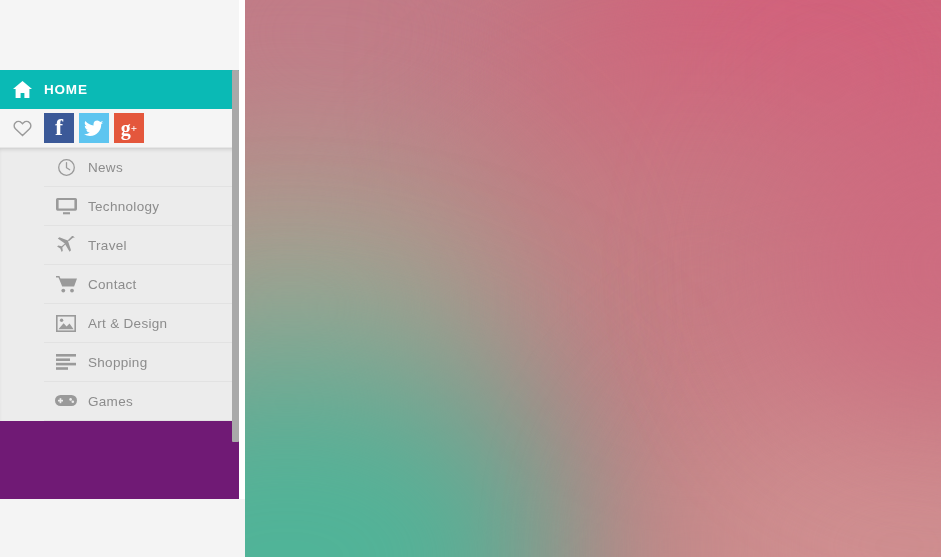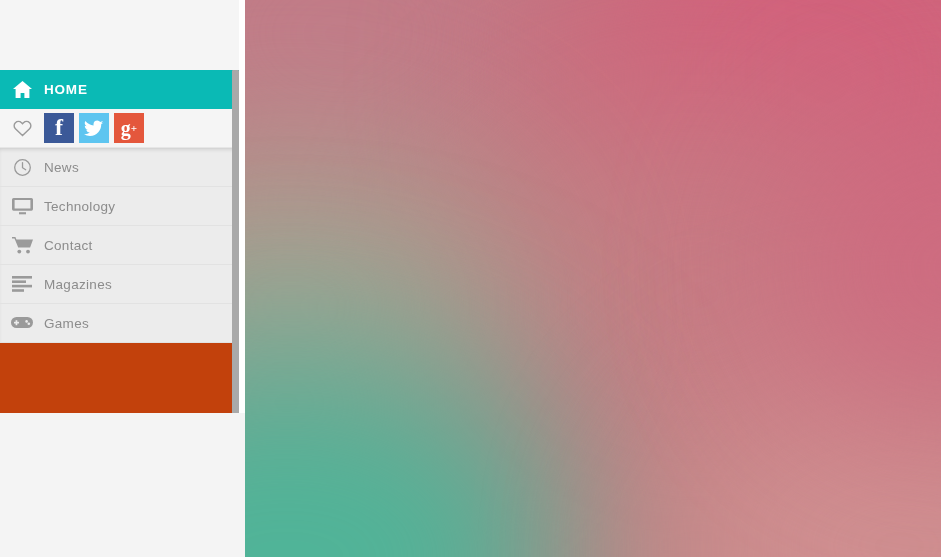--- a/index.html
+++ b/index.html
@@ -73,22 +73,22 @@
     width: 52%; height: 56%;
     background: #cf6a80;
     opacity: .85;
   }
 
   
   #sidebar {
     position: absolute;
     left: 0; top: 0;
     width: 245px;
-    height: 413px;
-    background: #c2410c;
+    height: 499px;
+    background: #701a75;
     overflow: hidden;
   }
   #sidebar-header {
     height: 70px;
     background: #f5f5f5;
   }
 
   .menu-section { position: relative; }
   .menu-section.primary { background: #f5f5f5; }
   .menu-section.secondary {
@@ -98,21 +98,21 @@
 
   .menu-item {
     position: relative;
     display: flex;
     align-items: center;
     height: 39px;
     width: 239px;
     border-bottom: 1px solid #e6e6e6;
     cursor: pointer;
   }
-  .menu-section.secondary .menu-item { border-bottom-color: #e2e2e2; }
+  .menu-section.secondary .menu-item { border-bottom-color: #e2e2e2; margin-left: 44px; }
 
   .menu-item.active {
     background: #0abab5;
     border-bottom-color: #0abab5;
   }
 
   .menu-icon {
     width: 44px;
     min-width: 44px;
     display: flex;
@@ -265,45 +265,65 @@
       <div class="menu-item">
         <span class="menu-icon">
           <svg width="21" height="17" viewBox="0 0 21 17" fill="currentColor">
             <path d="M1.6 0h17.8A1.6 1.6 0 0 1 21 1.6v9.5a1.6 1.6 0 0 1-1.6 1.6H1.6A1.6 1.6 0 0 1 0 11.1V1.6A1.6 1.6 0 0 1 1.6 0zm1 2.1v8.5h15.8V2.1z"></path>
             <path d="M7 14.2h7v2.1H7z"></path>
           </svg>
         </span>
         <span class="menu-label">Technology</span>
       </div>
 
+      <div class="menu-item">
+        <span class="menu-icon">
+          <svg width="20" height="18" viewBox="0 0 20 18" fill="currentColor">
+            <path d="M19.3 2.2a1.9 1.9 0 0 0-2.7-.2l-3.5 3L3.4 1.3 1.8 2.6l7.1 4.9-3.2 2.8-3.4-.7-1.2 1 3.2 2 1.4 3.3 1.1-1.1-.5-3.4 3-3 4.3 7.4 1.4-1.5-3.2-10 3.3-3.3a1.9 1.9 0 0 0 .2-2.8z"></path>
+          </svg>
+        </span>
+        <span class="menu-label">Travel</span>
+      </div>
 
       <div class="menu-item">
         <span class="menu-icon">
           <svg width="21" height="17" viewBox="0 0 21 17" fill="currentColor">
             <path d="M0 0h3.4l1 2.6H21l-2.9 8H6.2L4.9 7.2 2.5 1.4H0z"></path>
             <circle cx="7.3" cy="14.6" r="1.9"></circle>
             <circle cx="16" cy="14.6" r="1.9"></circle>
           </svg>
         </span>
         <span class="menu-label">Contact</span>
       </div>
 
 
 
+      <div class="menu-item">
+        <span class="menu-icon">
+          <svg width="20" height="17" viewBox="0 0 20 17" fill="none" stroke="currentColor" stroke-width="1.6">
+            <rect x="0.8" y="0.8" width="18.4" height="15.4"></rect>
+            <g fill="currentColor" stroke="none">
+              <circle cx="5.6" cy="5.3" r="1.7"></circle>
+              <path d="M2.4 14.2 7.6 8.3l3 3.2 2.9-3.1 4.1 5.8z"></path>
+            </g>
+          </svg>
+        </span>
+        <span class="menu-label">Art &amp; Design</span>
+      </div>
 
       <div class="menu-item">
         <span class="menu-icon">
           <svg width="20" height="16" viewBox="0 0 20 16" fill="currentColor">
             <rect x="0" y="0" width="20" height="2.6"></rect>
             <rect x="0" y="4.4" width="14" height="2.6"></rect>
             <rect x="0" y="8.8" width="20" height="2.6"></rect>
             <rect x="0" y="13.2" width="12" height="2.6"></rect>
           </svg>
         </span>
-        <span class="menu-label">Magazines</span>
+        <span class="menu-label">Shopping</span>
       </div>
 
       <div class="menu-item">
         <span class="menu-icon">
           <svg width="22" height="14" viewBox="0 0 22 14" fill="currentColor">
             <path d="M5.5 1h11a5.5 5.5 0 0 1 0 11h-11a5.5 5.5 0 0 1 0-11z"></path>
             <g fill="#ececec">
               <rect x="3" y="5.8" width="5" height="1.7"></rect>
               <rect x="4.6" y="4.2" width="1.7" height="5"></rect>
               <circle cx="15.6" cy="5.4" r="1.3"></circle>

